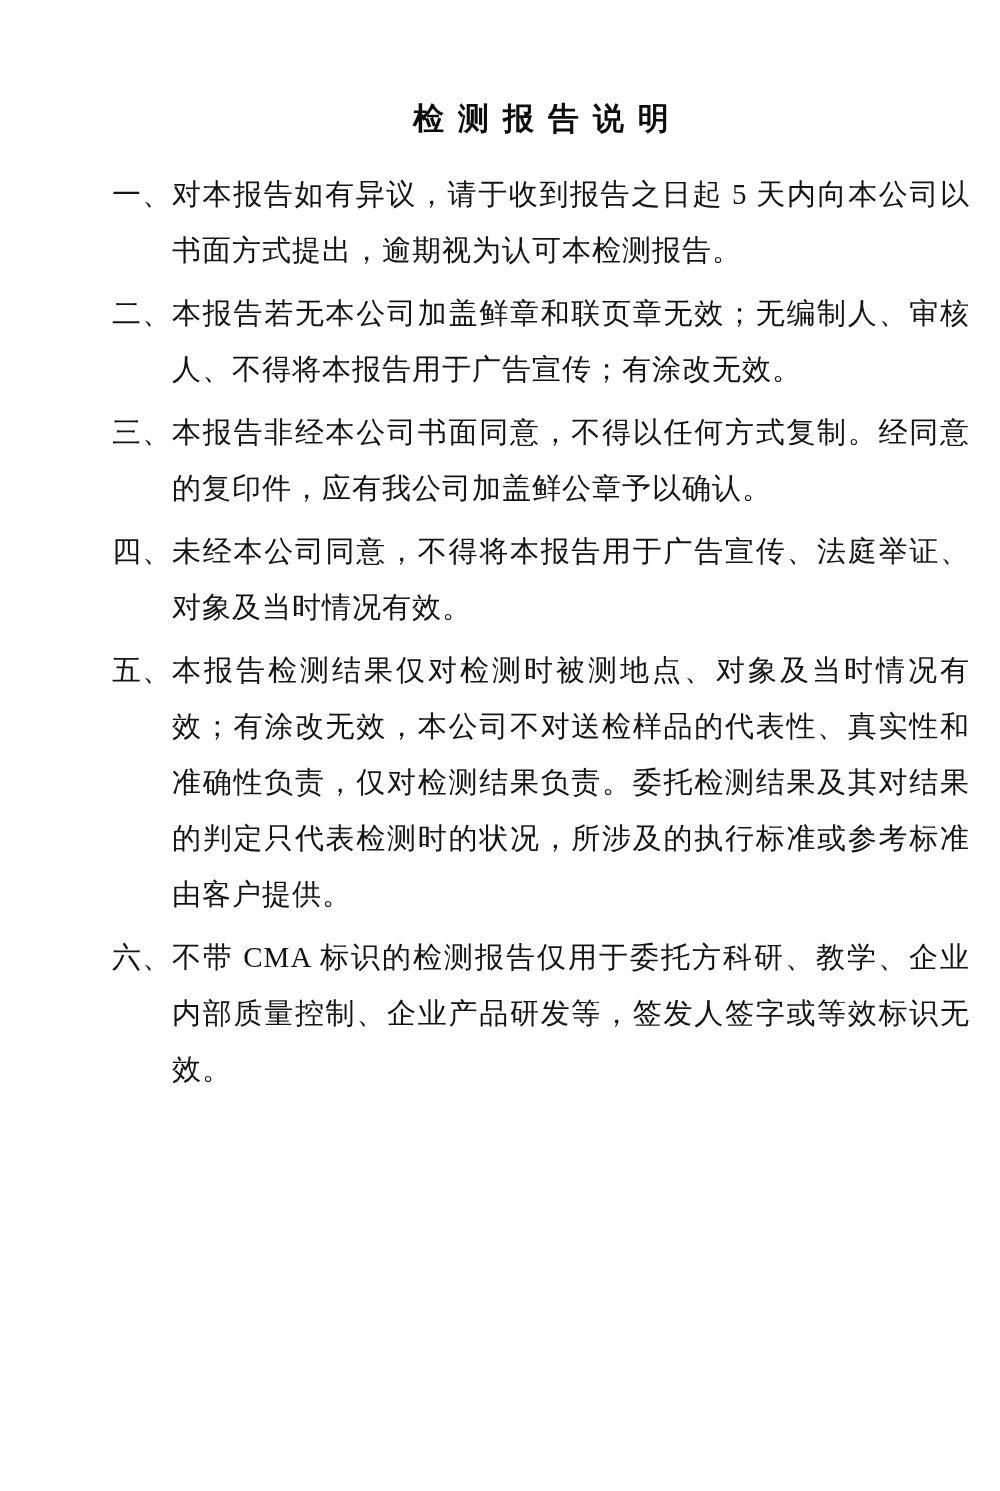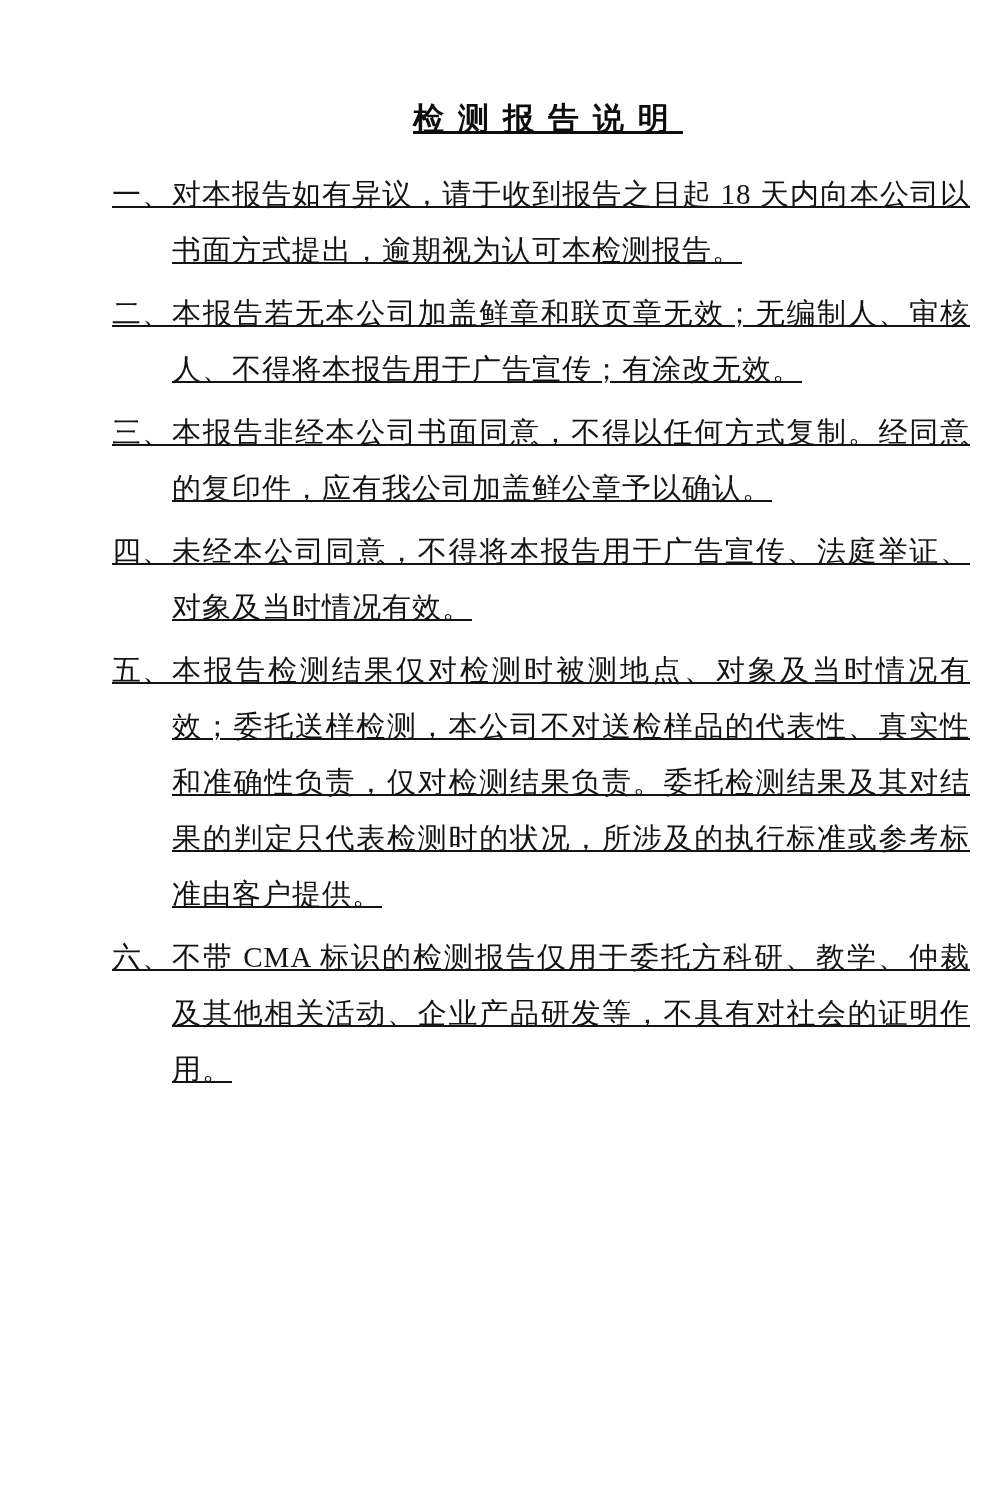--- a/index.html
+++ b/index.html
@@ -1,15 +1,15 @@
 <!DOCTYPE html>
 <html><head>
 <meta charset="utf-8">
 <style>
-  * { margin: 0; padding: 0; box-sizing: border-box; text-decoration: underline; }
+  * { margin: 0; padding: 0; box-sizing: border-box; }
 
   html, body {
     background: #ffffff;
   }
 
   .page {
     position: relative;
     width: 1000px;
     height: 1491px;
     margin: 0 auto;
@@ -64,43 +64,43 @@
 
 <div class="page">
   <div class="content">
 
     <h1 class="doc-title">检测报告说明</h1>
 
     <ol class="notes-list">
 
       <li class="note-item">
         <span class="note-number">一、</span>
-        <span class="note-text">对本报告如有异议，请于收到报告之日起 18 天内向本公司以书面方式提出，逾期视为认可本检测报告。</span>
+        <span class="note-text">对本报告如有异议，请于收到报告之日起 5 天内向本公司以书面方式提出，逾期视为认可本检测报告。</span>
       </li>
 
       <li class="note-item">
         <span class="note-number">二、</span>
         <span class="note-text">本报告若无本公司加盖鲜章和联页章无效；无编制人、审核人、不得将本报告用于广告宣传；有涂改无效。</span>
       </li>
 
       <li class="note-item">
         <span class="note-number">三、</span>
         <span class="note-text">本报告非经本公司书面同意，不得以任何方式复制。经同意的复印件，应有我公司加盖鲜公章予以确认。</span>
       </li>
 
       <li class="note-item">
         <span class="note-number">四、</span>
         <span class="note-text">未经本公司同意，不得将本报告用于广告宣传、法庭举证、对象及当时情况有效。</span>
       </li>
 
       <li class="note-item">
         <span class="note-number">五、</span>
-        <span class="note-text">本报告检测结果仅对检测时被测地点、对象及当时情况有效；委托送样检测，本公司不对送检样品的代表性、真实性和准确性负责，仅对检测结果负责。委托检测结果及其对结果的判定只代表检测时的状况，所涉及的执行标准或参考标准由客户提供。</span>
+        <span class="note-text">本报告检测结果仅对检测时被测地点、对象及当时情况有效；有涂改无效，本公司不对送检样品的代表性、真实性和准确性负责，仅对检测结果负责。委托检测结果及其对结果的判定只代表检测时的状况，所涉及的执行标准或参考标准由客户提供。</span>
       </li>
 
       <li class="note-item">
         <span class="note-number">六、</span>
-        <span class="note-text">不带 CMA 标识的检测报告仅用于委托方科研、教学、仲裁及其他相关活动、企业产品研发等，不具有对社会的证明作用。</span>
+        <span class="note-text">不带 CMA 标识的检测报告仅用于委托方科研、教学、企业内部质量控制、企业产品研发等，签发人签字或等效标识无效。</span>
       </li>
 
     </ol>
   </div>
 </div>
 
 </body></html>

